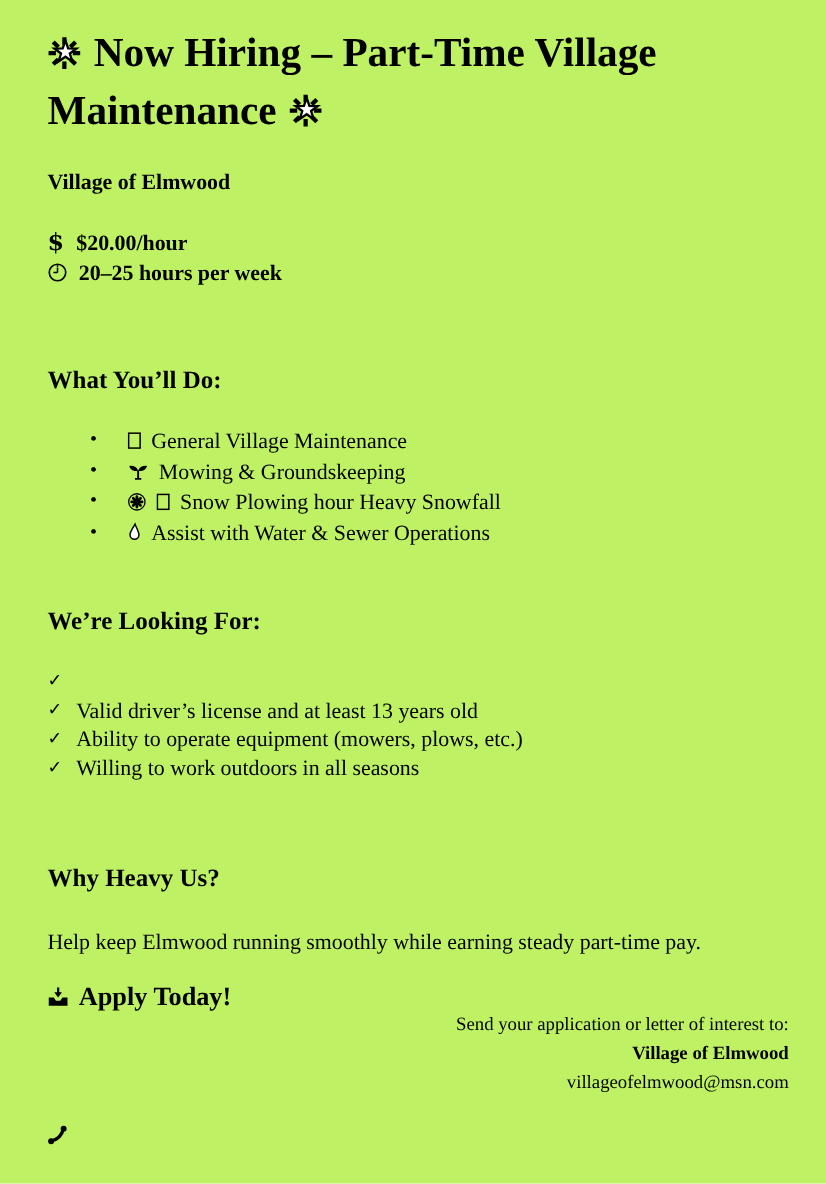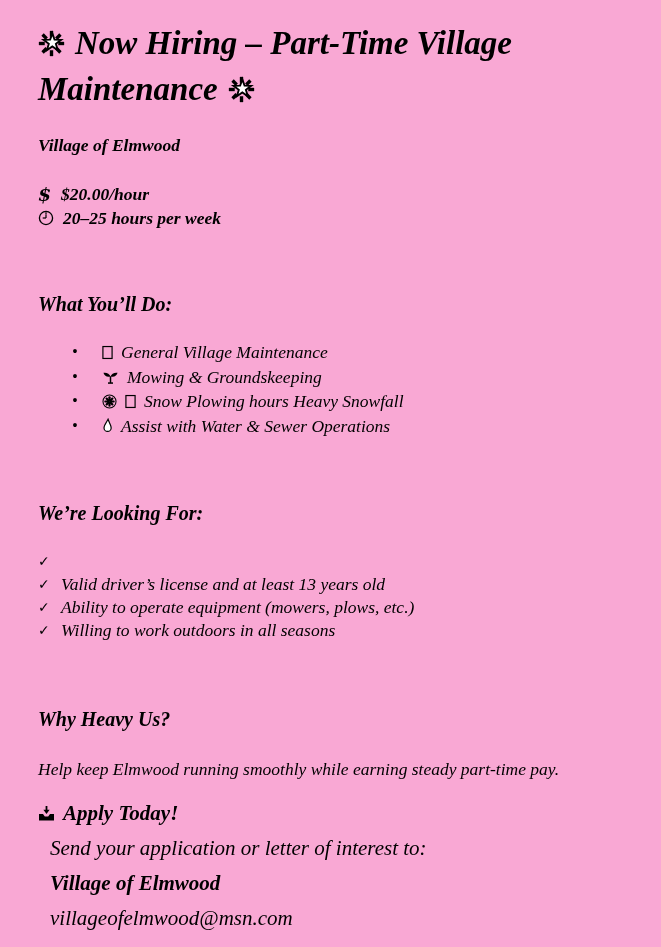--- a/index.html
+++ b/index.html
@@ -1,42 +1,41 @@
 <!DOCTYPE html>
 <html><head>
 <meta charset="utf-8">
 <style>
   html,body{margin:0;padding:0;background:#fff;}
   .page{
     position:relative;
     width:661px;height:947px;
-    background:#f9a8d4;
+    background:#bef264;
     box-sizing:border-box;
     padding:12px 30px 0 38px;
     font-family:"Liberation Serif","DejaVu Serif",serif;
     color:#000;
     overflow:hidden;
-    font-style:italic;
   }
   .title{
     font-size:33px;line-height:46px;font-weight:700;
     margin:8px 0 0 0;max-width:600px;letter-spacing:0;
   }
   .sparkle{display:inline-block;width:27px;height:27px;vertical-align:-3px;}
   .sparkle.lead{margin-right:10px;}
   .sparkle.trail{margin-left:10px;}
   .employer{font-size:17.5px;font-weight:700;line-height:23px;margin:22px 0 0 0;}
   .detail-line{display:flex;align-items:center;font-size:17.5px;font-weight:700;line-height:23.5px;}
   .detail-line.pay{margin-top:26px;}
   .dollar-glyph{font-size:19px;font-weight:800;width:16px;display:inline-block;font-family:"DejaVu Serif",serif;}
   .detail-icon{width:16px;height:16px;margin-right:2px;}
   .detail-text{margin-left:7px;}
   h2{font-size:20px;font-weight:700;line-height:24px;margin:0;}
   .h-what{margin-top:62px;}
-  .h-looking{margin-top:63px;}
+  .h-looking{margin-top:47px;}
   .h-why{margin-top:65px;}
   ul{list-style:none;margin:0;padding:0;}
   .bullets{margin-top:24px;}
   .bullets li{
     display:flex;align-items:center;
     font-size:17.5px;line-height:24.5px;
     padding-left:34px;
   }
   .bullet-dot{width:10px;margin-right:20px;font-size:16px;}
   .li-icon{flex:0 0 auto;margin-right:8px;}
@@ -46,21 +45,21 @@
   .icon-droplet{width:11px;height:15px;}
   .checks{margin-top:25px;}
   .checks li{display:flex;align-items:center;font-size:17.5px;line-height:23px;}
   .check-glyph{
     font-family:"DejaVu Sans",sans-serif;
     font-size:14px;width:15px;margin-right:8px;display:inline-block;
   }
   .why-para{font-size:17.5px;line-height:23px;margin:27px 0 0 0;}
   .apply-heading{display:flex;align-items:center;margin-top:20px;font-size:21px;font-weight:700;line-height:24px;}
   .icon-inbox{width:17px;height:17px;margin-right:8px;}
-  .apply-line{font-size:21px;line-height:23px;margin:12px;}
+  .apply-line{font-size:15px;line-height:23px;margin:0;text-align:right;}
   .apply-org{font-weight:700;}
   .phone-line{display:flex;align-items:center;margin-top:22px;font-size:17.5px;line-height:23px;}
   .icon-phone{width:16px;height:16px;margin-right:9px;}
 </style>
 </head>
 <body>
 
 <div class="page">
 
   <h1 class="title">
@@ -137,21 +136,21 @@
             <line x1="9.9" y1="8.5" x2="13.2" y2="8.5"></line>
           <line x1="7.5" y1="7.5" x2="5.2" y2="5.2"></line>
             <line x1="9.5" y1="9.5" x2="11.8" y2="11.8"></line>
           <line x1="9.5" y1="7.5" x2="11.8" y2="5.2"></line>
             <line x1="7.5" y1="9.5" x2="5.2" y2="11.8"></line>
         </g>
       </svg>
       <svg class="li-icon icon-box" viewBox="0 0 12 16">
         <rect x="1" y="1.5" width="10" height="13" fill="none" stroke="#000" stroke-width="1.3"></rect>
       </svg>
-      <span>Snow Plowing hours Heavy Snowfall</span>
+      <span>Snow Plowing hour Heavy Snowfall</span>
     </li>
     <li>
       <span class="bullet-dot">•</span>
       <svg class="li-icon icon-droplet" viewBox="0 0 12 16">
         <path d="M6.6,1.2 C5.2,4 2.2,7.6 2.2,10.6 a3.9,3.9 0 0 0 7.8,0 C10,7.6 7.4,4 6.6,1.2 Z" fill="#fff" stroke="#000" stroke-width="1.3"></path>
       </svg>
       <span>Assist with Water &amp; Sewer Operations</span>
     </li>
   </ul>
 

